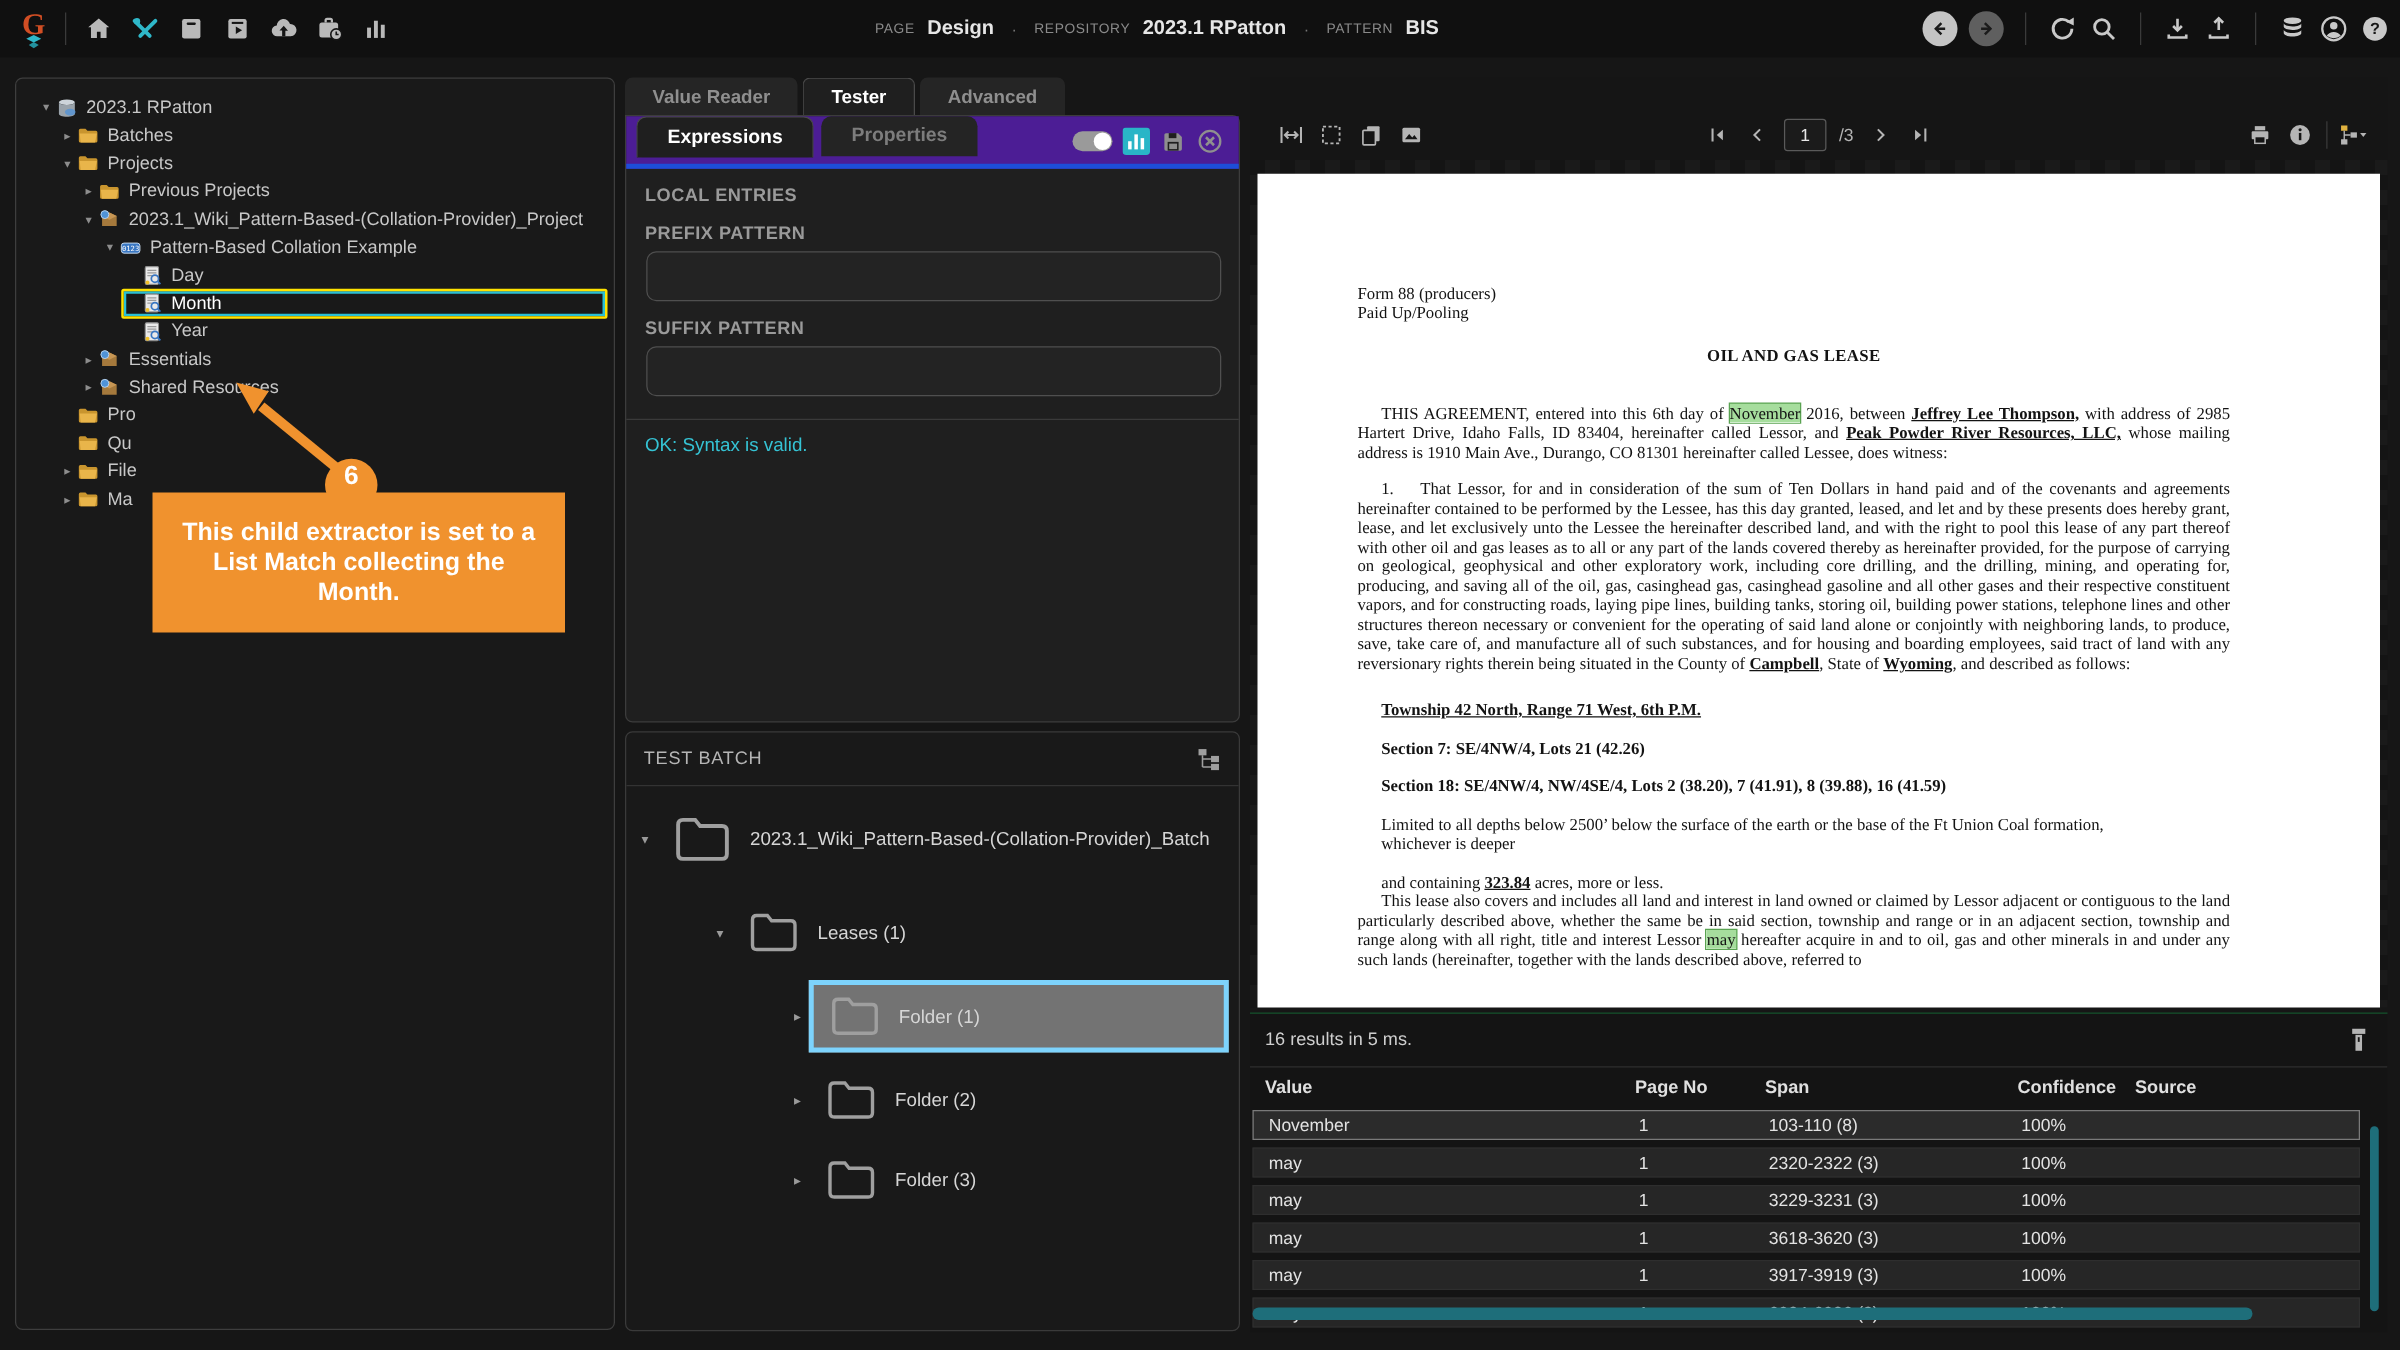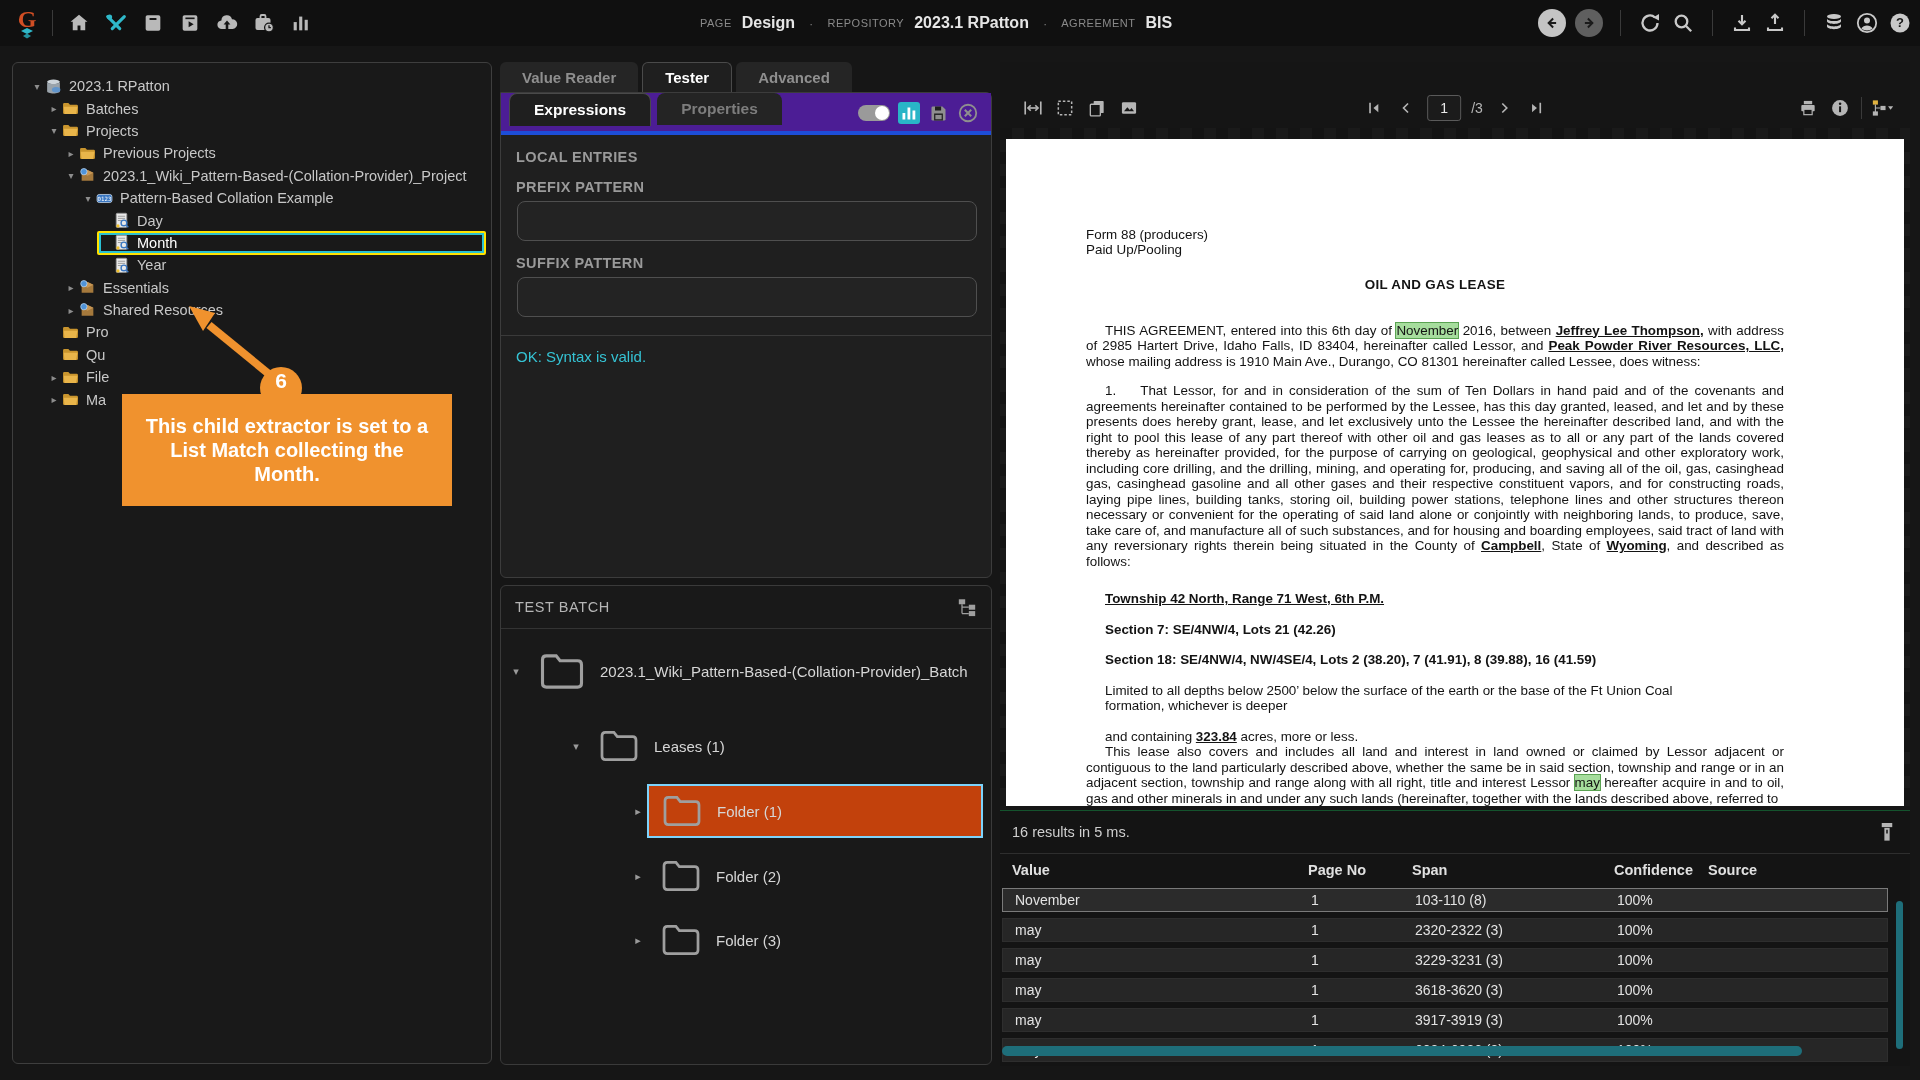--- a/index.html
+++ b/index.html
@@ -51,37 +51,37 @@
   .vscroll{position:absolute;right:5px;top:5px;width:9px;height:142px;background:#1f6b76;border-radius:5px;cursor:pointer;}
   .pat-input{display:block;margin:0 16px;width:460px;height:40px;background:#232323;border:1px solid #4f4f4f;border-radius:8px;box-sizing:border-box;color:#ddd;font-size:14px;padding:0 10px;outline:none;}
   .mid-divider{margin:18px 0 0 0;border-top:1px solid #3a3a3a;}
   .status-ok{color:#35c3d4;font-size:15px;margin:12px 0 0 15px;}
   
   .tb-panel{position:absolute;left:500px;top:585px;width:492px;height:480px;background:#191919;border:1px solid #3a3a3a;border-radius:6px;box-sizing:border-box;overflow:hidden;}
   .tb-head{height:42px;display:flex;align-items:center;justify-content:space-between;padding:0 14px;border-bottom:1px solid #333;color:#b5b5b5;font-size:14.5px;letter-spacing:.6px;}
   .bnode{display:flex;align-items:center;cursor:pointer;}
   .bexp{width:18px;font-size:11px;color:#9a9a9a;text-align:center;flex:0 0 18px;}
   .bnode-box{display:flex;align-items:center;gap:14px;padding:8px 12px;flex:1;margin-right:8px;border:1px solid transparent;}
-  .bnode-box.selected{background:#c2410c;border:2px solid #7dd3fc;}
+  .bnode-box.selected{background:#737373;border:4px solid #7dd3fc;}
   .blabel{font-size:15px;color:#d6d6d6;}
   .lv0{margin:14px 0 0 6px;}
   .lv1{margin:20px 0 0 66px;}
   .lv2{margin:12px 0 0 128px;}
   
   .viewer{position:absolute;left:1000px;top:62px;width:910px;height:744px;background:#151515;}
   .vtoolbar{position:absolute;left:0;right:0;top:26px;height:40px;display:flex;align-items:center;}
   .vt-left{display:flex;align-items:center;gap:10px;margin-left:22px;}
   .vt-center{position:absolute;left:50%;transform:translateX(-50%);display:flex;align-items:center;gap:10px;}
   .vt-right{position:absolute;right:16px;display:flex;align-items:center;gap:10px;}
   .vt-ic{width:22px;height:22px;display:flex;align-items:center;justify-content:center;cursor:pointer;}
   .vt-sep{width:1px;height:22px;background:#3a3a3a;}
   .pagebox{min-width:24px;height:24px;border:1px solid #5a5a5a;border-radius:3px;color:#e8e8e8;font-size:14px;display:flex;align-items:center;justify-content:center;padding:0 4px;background:#1b1b1b;}
   .pagetotal{color:#b5b5b5;font-size:14px;}
   .doc-area{position:absolute;left:0;top:66px;width:910px;height:678px;background-color:#141414;background-image:linear-gradient(45deg,#1a1a1a 25%,transparent 25%,transparent 75%,#1a1a1a 75%),linear-gradient(45deg,#1a1a1a 25%,transparent 25%,transparent 75%,#1a1a1a 75%);background-size:24px 24px;background-position:0 0,12px 12px;}
-  .page{position:absolute;left:6px;top:11px;width:898px;height:667px;background:#fff;overflow:hidden;box-sizing:border-box;padding:88px 120px 0 80px;font-family:Liberation Sans, sans-serif;font-size:13.4px;line-height:15.5px;color:#131313;}
+  .page{position:absolute;left:6px;top:11px;width:898px;height:667px;background:#fff;overflow:hidden;box-sizing:border-box;padding:88px 120px 0 80px;font-family:Liberation Serif, serif;font-size:13.4px;line-height:15.5px;color:#131313;}
   .doc-head div{line-height:15px;}
   .doc-title{text-align:center;font-weight:bold;margin:20px 0 30px 0;letter-spacing:.3px;}
   .page p{margin:0 0 0 0;text-align:justify;}
   .page p.ind{text-indent:19px;margin-top:14px;}
   .bu{font-weight:bold;text-decoration:underline;}
   .bold{font-weight:bold;}
   .hl{background:#a6dd9d;box-shadow:0 0 0 1px #5aa352;}
   .sub{margin-left:19px;}
   .sub .sp{margin-top:15px;}
   .sub .first{margin-top:22px;}
@@ -169,21 +169,21 @@
           </svg>
         </div>
     </div>
     <div class="tb-center">
       <span class="tb-lab">PAGE</span>
       <span class="tb-val">Design</span>
       <span class="tb-dot">·</span>
       <span class="tb-lab">REPOSITORY</span>
       <span class="tb-val">2023.1 RPatton</span>
       <span class="tb-dot">·</span>
-      <span class="tb-lab">AGREEMENT</span>
+      <span class="tb-lab">PATTERN</span>
       <span class="tb-val">BIS</span>
     </div>
     <div class="tb-right">
       <div class="circ back">
           <svg width="18" height="18" viewBox="0 0 24 24" fill="none" stroke="#1b1b1b" stroke-width="2.6">
             <path d="M13.5 6l-6 6 6 6"></path>
             <path d="M7.5 12h10"></path>
           </svg>
         </div>
       <div class="circ fwd">

